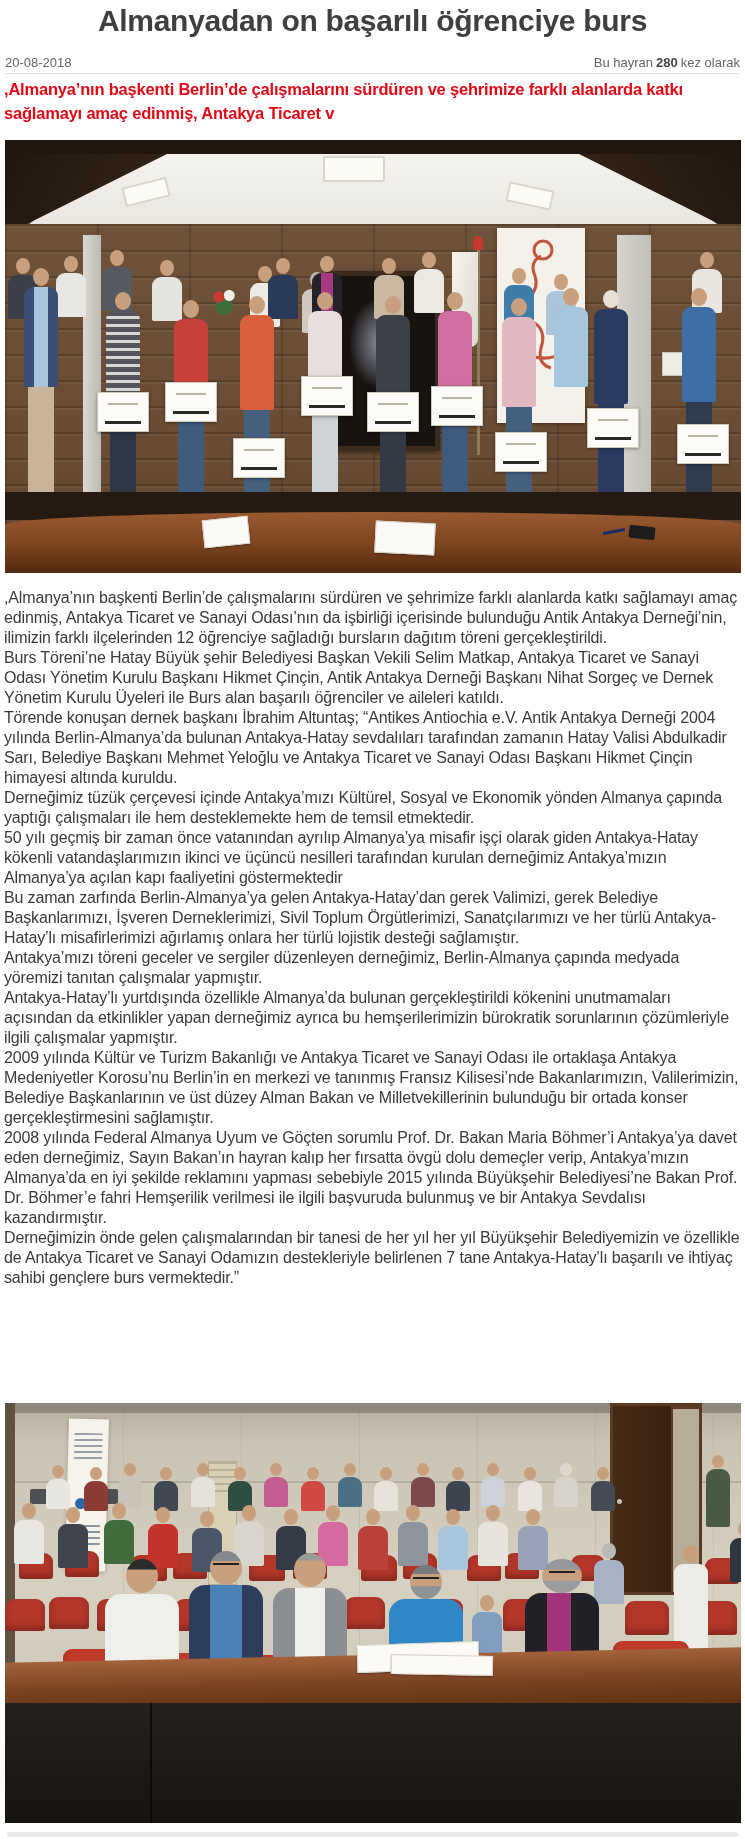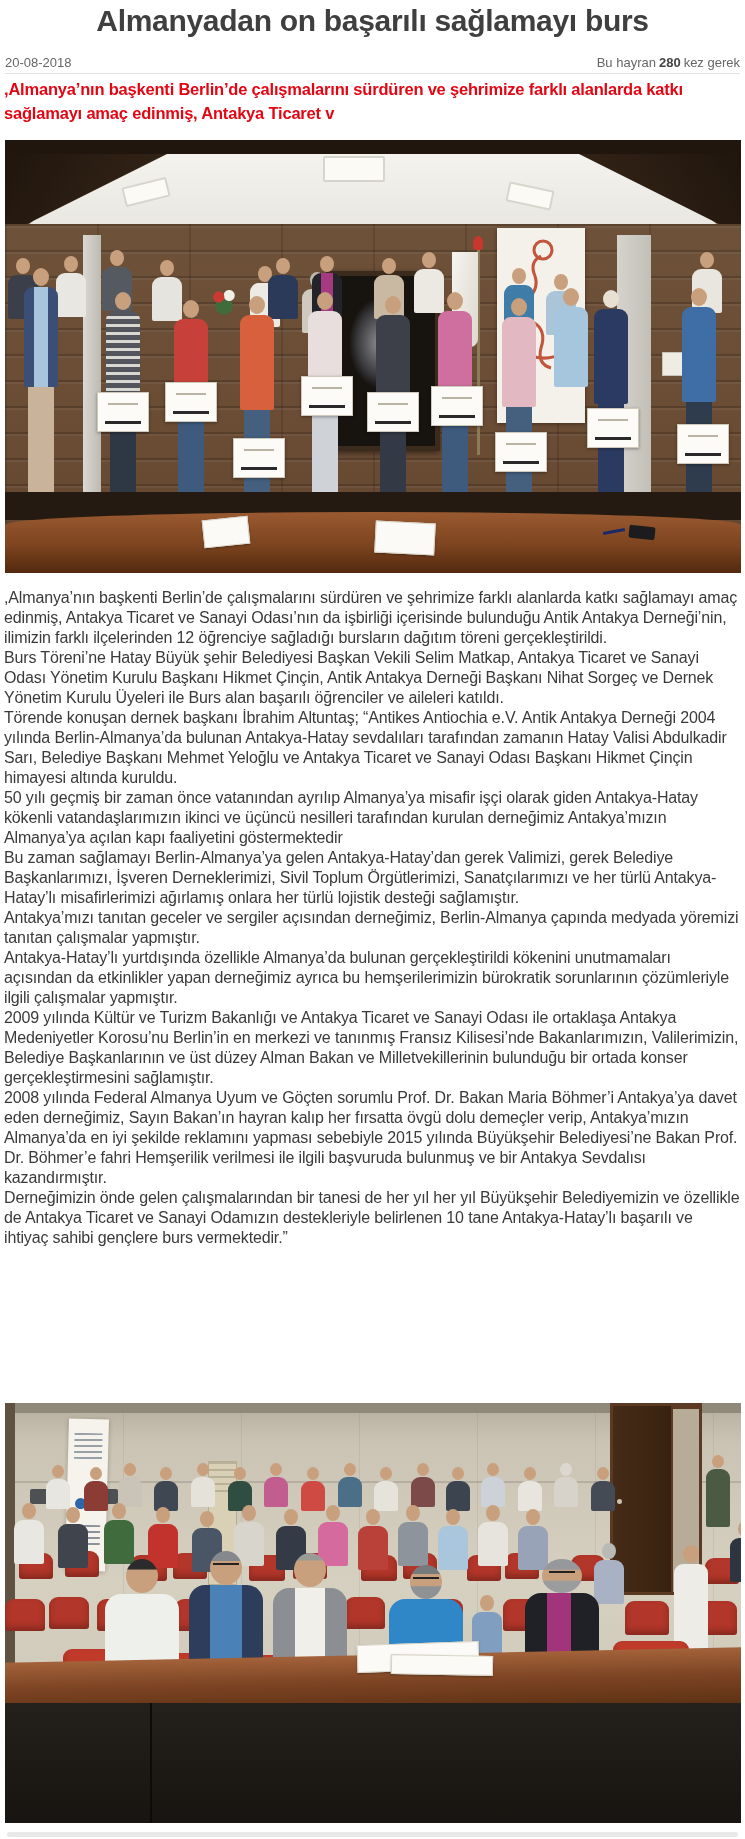--- a/index.html
+++ b/index.html
@@ -105,25 +105,25 @@
   .p2-front{left:0;top:300px;width:736px;height:120px;background:linear-gradient(180deg,#24201b,#171411);}
   .p2-frontseam{left:145px;top:300px;width:2px;height:120px;background:#0d0b09;}
   
   .bottom-bar{position:absolute;top:1832px;left:7px;width:731px;height:5px;background:#e9e9e9;border-radius:3px;}
 </style>
 </head>
 <body>
 
 <div class="page">
 
-  <h1 class="title">Almanyadan on başarılı sağlamayı burs</h1>
+  <h1 class="title">Almanyadan on başarılı öğrenciye burs</h1>
 
   <div class="meta">
     <span>20-08-2018</span>
-    <span><span>Bu hayran</span><b>280</b><span>kez gerek</span></span>
+    <span><span>Bu hayran</span><b>280</b><span>kez olarak</span></span>
   </div>
 
   <p class="lead">,Almanya’nın başkenti Berlin’de çalışmalarını sürdüren ve şehrimize farklı alanlarda katkı sağlamayı amaç edinmiş, Antakya Ticaret v</p>
 
   <figure class="photo photo1">
     <div class="p1-ceiling-white"></div>
     <div class="p1-ceiling-darkL"></div>
     <div class="p1-ceiling-darkR"></div>
     <div class="p1-ceiling-band"></div>
     <div class="p1-light" style="left:118px;top:42px;width:42px;height:16px;transform:rotate(-14deg)"></div>
@@ -272,27 +272,28 @@
     <i class="paper" style="left:198px;top:378px;width:44px;height:26px;transform:rotate(-6deg)"></i>
     <i class="paper" style="left:370px;top:382px;width:58px;height:30px;transform:rotate(3deg)"></i>
     <i class="p1-pen"></i>
     <i class="p1-phone"></i>
   </figure>
 
   <div class="body-text">
     <p>,Almanya’nın başkenti Berlin’de çalışmalarını sürdüren ve şehrimize farklı alanlarda katkı sağlamayı amaç edinmiş, Antakya Ticaret ve Sanayi Odası’nın da işbirliği içerisinde bulunduğu Antik Antakya Derneği’nin, ilimizin farklı ilçelerinden 12 öğrenciye sağladığı bursların dağıtım töreni gerçekleştirildi.</p>
     <p>Burs Töreni’ne Hatay Büyük şehir Belediyesi Başkan Vekili Selim Matkap, Antakya Ticaret ve Sanayi Odası Yönetim Kurulu Başkanı Hikmet Çinçin, Antik Antakya Derneği Başkanı Nihat Sorgeç ve Dernek Yönetim Kurulu Üyeleri ile Burs alan başarılı öğrenciler ve aileleri katıldı.</p>
     <p>Törende konuşan dernek başkanı İbrahim Altuntaş; “Antikes Antiochia e.V. Antik Antakya Derneği 2004 yılında Berlin-Almanya’da bulunan Antakya-Hatay sevdalıları tarafından zamanın Hatay Valisi Abdulkadir Sarı, Belediye Başkanı Mehmet Yeloğlu ve Antakya Ticaret ve Sanayi Odası Başkanı Hikmet Çinçin himayesi altında kuruldu.</p>
+    <p>Derneğimiz tüzük çerçevesi içinde Antakya’mızı Kültürel, Sosyal ve Ekonomik yönden Almanya çapında yaptığı çalışmaları ile hem desteklemekte hem de temsil etmektedir.</p>
     <p>50 yılı geçmiş bir zaman önce vatanından ayrılıp Almanya’ya misafir işçi olarak giden Antakya-Hatay kökenli vatandaşlarımızın ikinci ve üçüncü nesilleri tarafından kurulan derneğimiz Antakya’mızın Almanya’ya açılan kapı faaliyetini göstermektedir</p>
-    <p>Bu zaman sağlamayı Berlin-Almanya’ya gelen Antakya-Hatay’dan gerek Valimizi, gerek Belediye Başkanlarımızı, İşveren Derneklerimizi, Sivil Toplum Örgütlerimizi, Sanatçılarımızı ve her türlü Antakya-Hatay’lı misafirlerimizi ağırlamış onlara her türlü lojistik desteği sağlamıştır.</p>
-    <p>Antakya’mızı tanıtan geceler ve sergiler açısından derneğimiz, Berlin-Almanya çapında medyada yöremizi tanıtan çalışmalar yapmıştır.</p>
+    <p>Bu zaman zarfında Berlin-Almanya’ya gelen Antakya-Hatay’dan gerek Valimizi, gerek Belediye Başkanlarımızı, İşveren Derneklerimizi, Sivil Toplum Örgütlerimizi, Sanatçılarımızı ve her türlü Antakya-Hatay’lı misafirlerimizi ağırlamış onlara her türlü lojistik desteği sağlamıştır.</p>
+    <p>Antakya’mızı töreni geceler ve sergiler düzenleyen derneğimiz, Berlin-Almanya çapında medyada yöremizi tanıtan çalışmalar yapmıştır.</p>
     <p>Antakya-Hatay’lı yurtdışında özellikle Almanya’da bulunan gerçekleştirildi kökenini unutmamaları açısından da etkinlikler yapan derneğimiz ayrıca bu hemşerilerimizin bürokratik sorunlarının çözümleriyle ilgili çalışmalar yapmıştır.</p>
     <p>2009 yılında Kültür ve Turizm Bakanlığı ve Antakya Ticaret ve Sanayi Odası ile ortaklaşa Antakya Medeniyetler Korosu’nu Berlin’in en merkezi ve tanınmış Fransız Kilisesi’nde Bakanlarımızın, Valilerimizin, Belediye Başkanlarının ve üst düzey Alman Bakan ve Milletvekillerinin bulunduğu bir ortada konser gerçekleştirmesini sağlamıştır.</p>
     <p>2008 yılında Federal Almanya Uyum ve Göçten sorumlu Prof. Dr. Bakan Maria Böhmer’i Antakya’ya davet eden derneğimiz, Sayın Bakan’ın hayran kalıp her fırsatta övgü dolu demeçler verip, Antakya’mızın Almanya’da en iyi şekilde reklamını yapması sebebiyle 2015 yılında Büyükşehir Belediyesi’ne Bakan Prof. Dr. Böhmer’e fahri Hemşerilik verilmesi ile ilgili başvuruda bulunmuş ve bir Antakya Sevdalısı kazandırmıştır.</p>
-    <p>Derneğimizin önde gelen çalışmalarından bir tanesi de her yıl her yıl Büyükşehir Belediyemizin ve özellikle de Antakya Ticaret ve Sanayi Odamızın destekleriyle belirlenen 10 tane Antakya-Hatay’lı başarılı ve ihtiyaç sahibi gençlere burs vermektedir.”</p>
+    <p>Derneğimizin önde gelen çalışmalarından bir tanesi de her yıl her yıl Büyükşehir Belediyemizin ve özellikle de Antakya Ticaret ve Sanayi Odamızın destekleriyle belirlenen 7 tane Antakya-Hatay’lı başarılı ve ihtiyaç sahibi gençlere burs vermektedir.”</p>
   </div>
 
   <figure class="photo photo2">
     <div class="p2-wall"></div>
     <div class="p2-ceil"></div>
     <div class="p2-seam"></div>
     <div class="p2-colL"></div>
     <div class="p2-monitor"></div>
     <div class="p2-banner">
         <i class="tx"></i>

